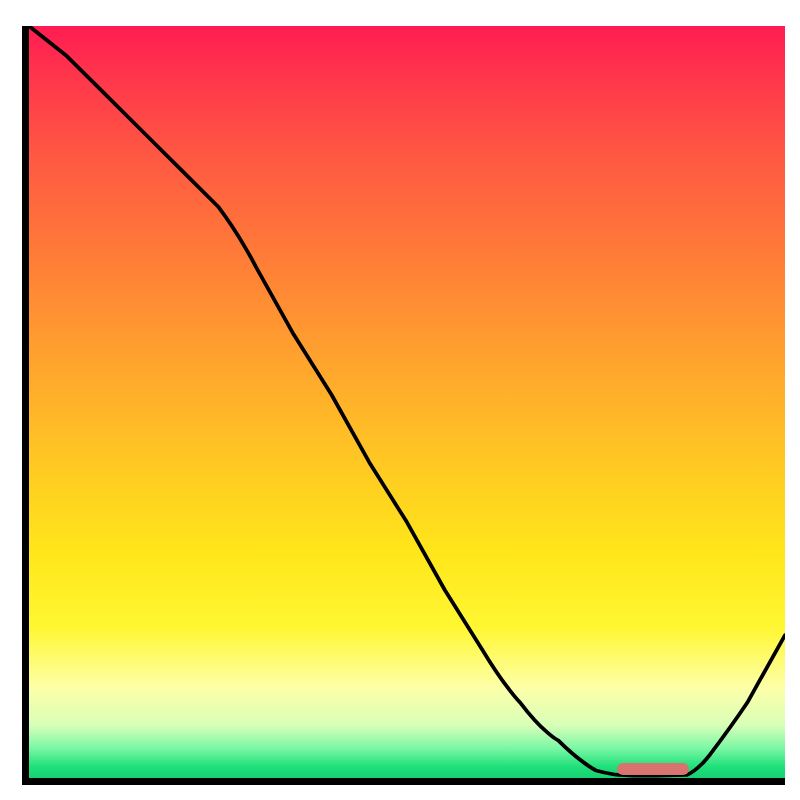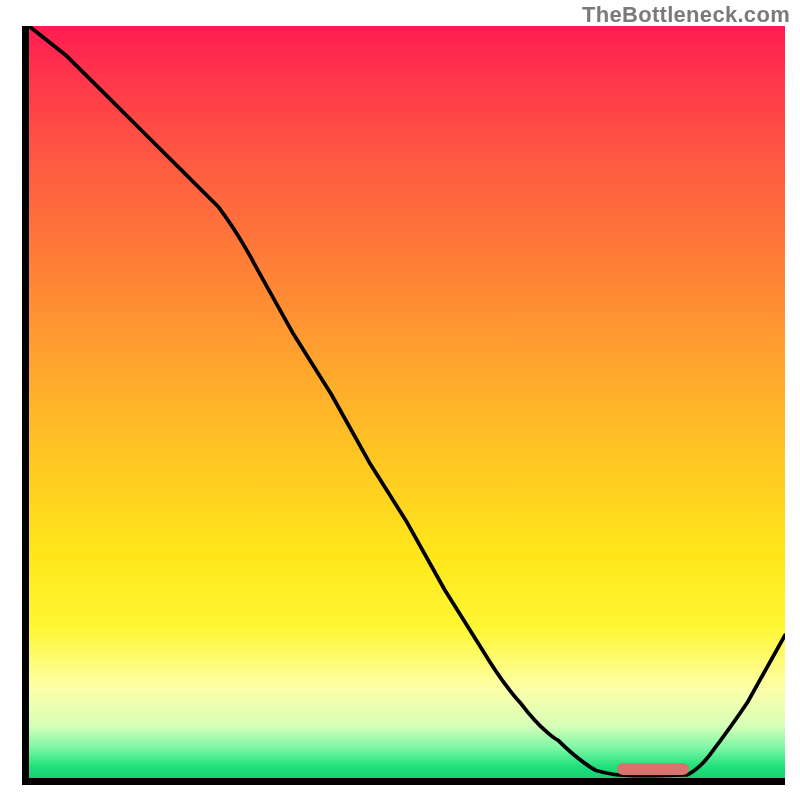--- a/index.html
+++ b/index.html
@@ -79,21 +79,20 @@
     height: 12px;
     border-radius: 6px;
     background: #d9736f;
   }
 </style>
 </head>
 <body>
 
 <div class="wrap">
 
-  <div class="watermark">TheBottleneck.com</div>
 
   <div class="plot-frame">
     <div class="plot-area">
 
       <div class="gradient"></div>
 
       <svg class="curve-svg" viewBox="0 0 1000 1000" preserveAspectRatio="none">
 
         <path d="
           M 0 0

